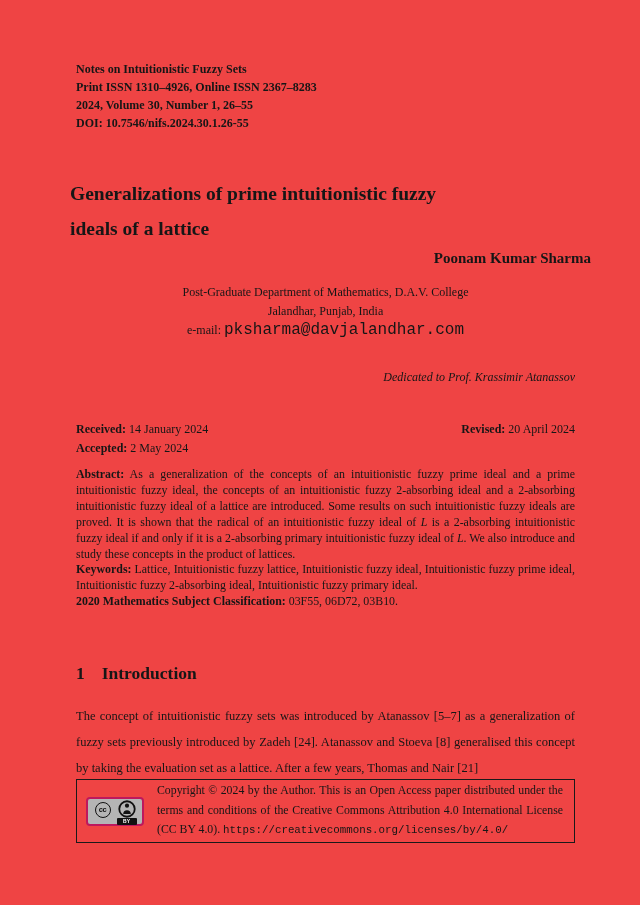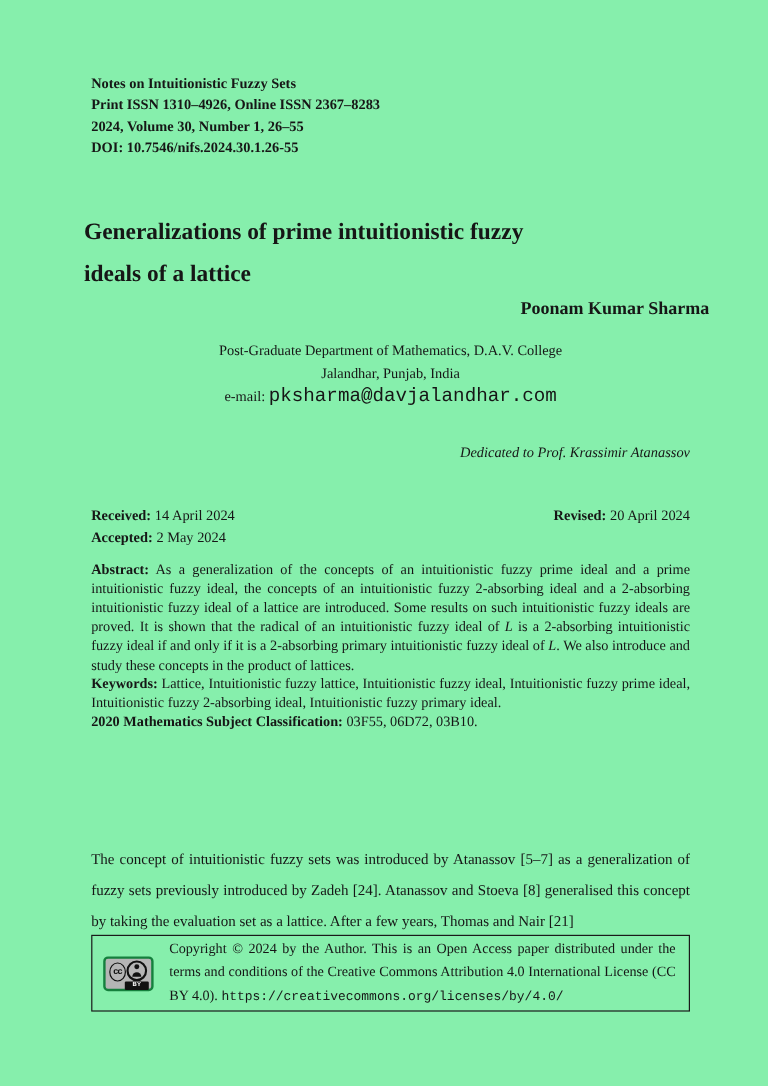--- a/index.html
+++ b/index.html
@@ -1,21 +1,21 @@
 <!DOCTYPE html>
 <html><head>
 <meta charset="utf-8">
 <style>
   html, body { margin: 0; padding: 0; background: #e9e9e9; }
   .page {
     position: relative;
     width: 640px;
     height: 905px;
     margin: 0 auto;
-    background: #86efac;
+    background: #ef4444;
     color: #161616;
     font-family: "Liberation Serif", serif;
     overflow: hidden;
   }
   .abs { position: absolute; }
 
   .journal-header {
     top: 60px; left: 76px; width: 500px;
     font-weight: bold; font-size: 12px; line-height: 18px;
   }
@@ -71,23 +71,23 @@
   .intro-paragraph p { margin: 0; }
 
   .license-box {
     top: 779px; left: 76px; width: 499px; height: 64px;
     border: 1.5px solid #1a1a1a; box-sizing: border-box;
     display: flex; align-items: center;
     padding: 5px 11px 5px 9px; gap: 13px;
   }
   .cc-badge {
     position: relative; flex: 0 0 auto;
-    width: 42px; height: 29px;
+    width: 58px; height: 29px;
     background: #b5b5b5;
-    border: 2px solid #15803d; border-radius: 4px;
+    border: 2px solid #be185d; border-radius: 4px;
     box-sizing: border-box;
     display: flex; align-items: center; justify-content: space-around;
     padding: 0 3px;
   }
   .cc-circle {
     width: 16px; height: 16px;
     border: 1.8px solid #111; border-radius: 50%;
     box-sizing: border-box;
     display: flex; align-items: center; justify-content: center;
     font-weight: bold; font-size: 7.5px; letter-spacing: -0.5px;
@@ -129,34 +129,37 @@
   <div class="abs affiliation">
     <div>Post-Graduate Department of Mathematics, D.A.V. College</div>
     <div>Jalandhar, Punjab, India</div>
     <div><span>e-mail: </span><span class="mono">pksharma@davjalandhar.com</span></div>
   </div>
 
   <div class="abs dedication">Dedicated to Prof. Krassimir Atanassov</div>
 
   <div class="abs dates">
     <div class="dates-row">
-      <span><span class="bold">Received:</span><span> 14 April 2024</span></span>
+      <span><span class="bold">Received:</span><span> 14 January 2024</span></span>
       <span><span class="bold">Revised:</span><span> 20 April 2024</span></span>
     </div>
     <div class="dates-row">
       <span><span class="bold">Accepted:</span><span> 2 May 2024</span></span>
     </div>
   </div>
 
   <div class="abs abstract-block">
     <p><span class="bold">Abstract:</span><span> As a generalization of the concepts of an intuitionistic fuzzy prime ideal and a prime intuitionistic fuzzy ideal, the concepts of an intuitionistic fuzzy 2-absorbing ideal and a 2-absorbing intuitionistic fuzzy ideal of a lattice are introduced. Some results on such intuitionistic fuzzy ideals are proved. It is shown that the radical of an intuitionistic fuzzy ideal of </span><span class="math-var">L</span><span> is a 2-absorbing intuitionistic fuzzy ideal if and only if it is a 2-absorbing primary intuitionistic fuzzy ideal of </span><span class="math-var">L</span><span>. We also introduce and study these concepts in the product of lattices.</span></p>
     <p><span class="bold">Keywords:</span><span> Lattice, Intuitionistic fuzzy lattice, Intuitionistic fuzzy ideal, Intuitionistic fuzzy prime ideal, Intuitionistic fuzzy 2-absorbing ideal, Intuitionistic fuzzy primary ideal.</span></p>
     <p><span class="bold">2020 Mathematics Subject Classification:</span><span> 03F55, 06D72, 03B10.</span></p>
   </div>
 
+  <div class="abs section-heading">
+    <span class="section-number">1</span><span>Introduction</span>
+  </div>
 
   <div class="abs intro-paragraph">
     <p>The concept of intuitionistic fuzzy sets was introduced by Atanassov [5–7] as a generalization of fuzzy sets previously introduced by Zadeh [24].  Atanassov and Stoeva [8] generalised this concept by taking the evaluation set as a lattice.  After a few years, Thomas and Nair [21]</p>
   </div>
 
   <div class="abs license-box">
     <div class="cc-badge">
       <span class="cc-circle">cc</span>
       <span class="by-wrap">
         <svg width="18" height="18" viewBox="0 0 20 20">

